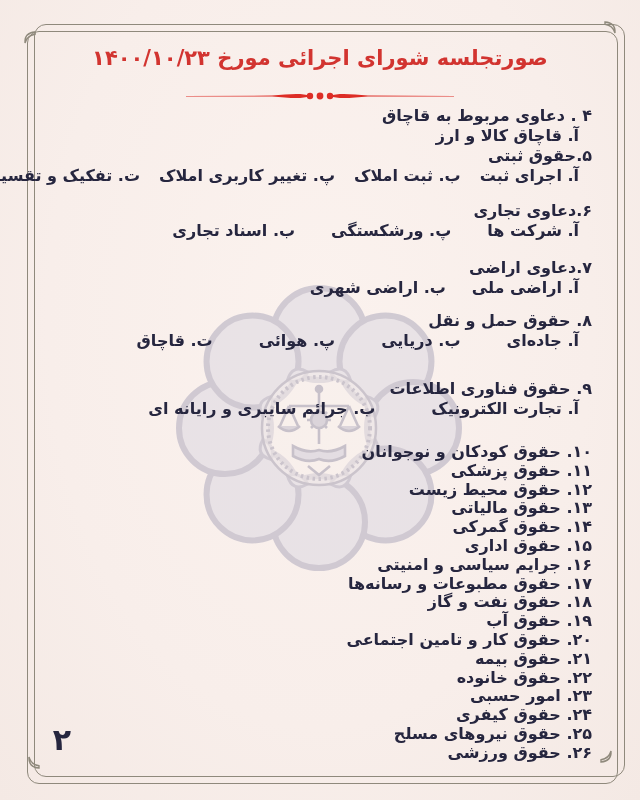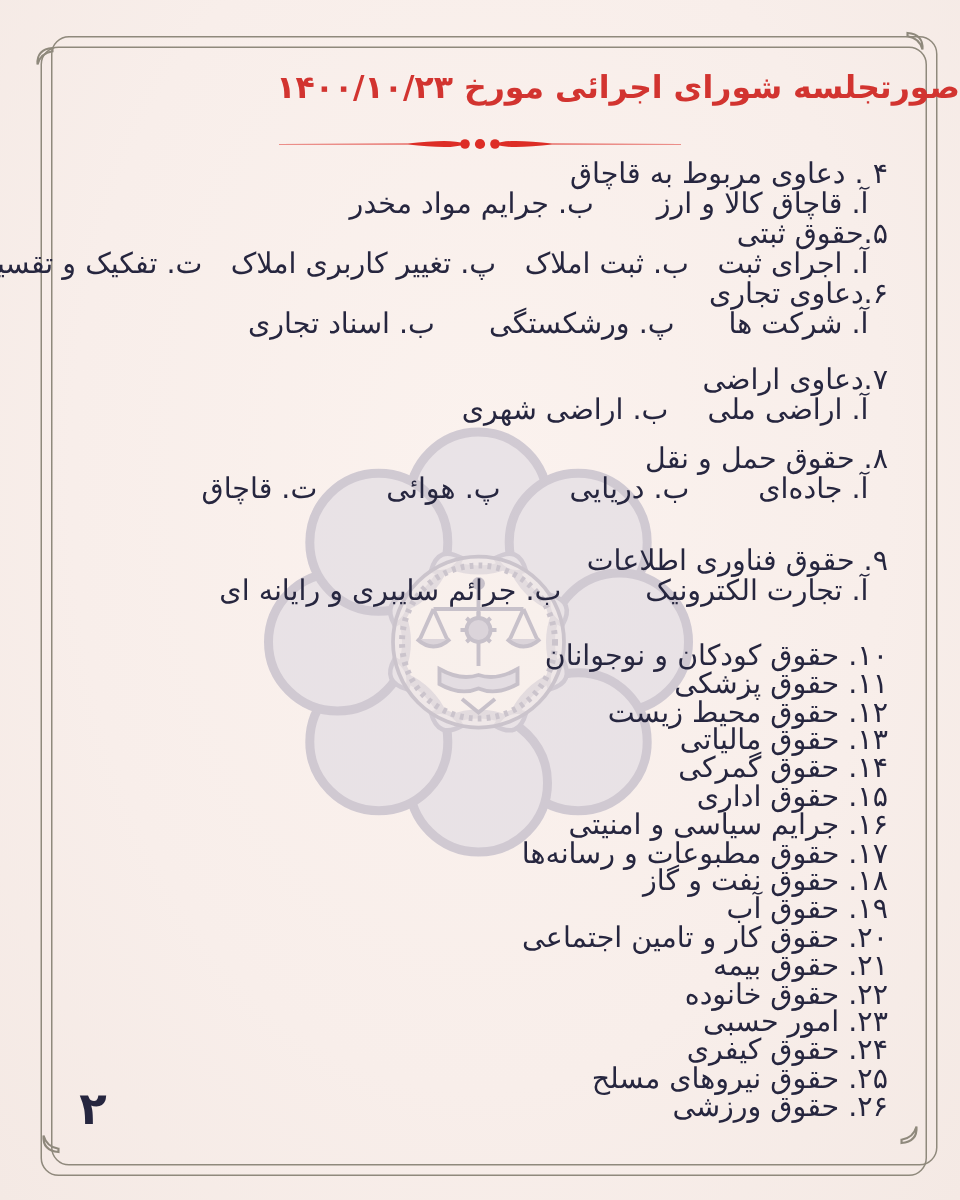--- a/index.html
+++ b/index.html
@@ -14,44 +14,44 @@
   .frame{position:absolute;border:1.6px solid #8f897c;border-radius:12px;pointer-events:none;}
   .frame-a{left:27px;top:31px;width:589px;height:751px;}
   .frame-b{left:34px;top:24px;width:589px;height:751px;}
   .corner-curl{position:absolute;width:14px;height:14px;}
   .curl-tl{left:22px;top:30px;}
   .curl-tr{left:604px;top:20px;transform:scaleX(-1);}
   .curl-bl{left:26px;top:756px;transform:scaleY(-1);}
   .curl-br{left:600px;top:750px;transform:rotate(180deg);}
   
   .title{
-    position:absolute;top:46px;left:0;right:0;text-align:right;
+    position:absolute;top:46px;left:0;right:0;text-align:center;
     color:#d23430;font-size:21px;font-weight:bold;letter-spacing:.2px;
     direction:rtl;
   }
   .divider{position:absolute;top:90px;left:184px;width:272px;height:12px;}
   
   .watermark{position:absolute;left:163px;top:272px;width:312px;height:312px;opacity:.58;}
   
   .content{
     position:absolute;top:106px;right:48px;left:40px;
     direction:rtl;text-align:right;
-    color:#26263f;font-weight:normal;font-size:19px;
+    color:#26263f;font-weight:bold;font-size:16px;
   }
   .line{height:20px;line-height:20px;white-space:nowrap;}
   .subrow{display:flex;direction:rtl;justify-content:flex-start;padding-right:13px;}
   .subrow span{white-space:nowrap;}
   .g4 .subrow{gap:42px;}
   .g5 .subrow{gap:19px;}
   .g6 .subrow{gap:36px;}
   .g7 .subrow{gap:26px;}
   .g8 .subrow{gap:46px;}
   .g9 .subrow{gap:56px;}
   .g5{}
-  .g6{}
+  .g6{margin-top:15px;}
   .g7{margin-top:17px;}
   .g8{margin-top:13px;}
   .g9{margin-top:28px;}
   .simple-list{margin-top:24px;}
   .simple-list .item{height:18.8px;line-height:18.8px;white-space:nowrap;}
   
   .page-number{
     position:absolute;left:42px;top:722px;width:40px;text-align:center;
     color:#26263f;font-size:30px;font-weight:bold;
   }
@@ -158,21 +158,20 @@
     <circle cx="146" cy="6" r="3.2"></circle>
   </g>
 </svg>
 
 <div class="content">
 
   <div class="group g4">
     <div class="line">۴ . دعاوی مربوط به قاچاق</div>
     <div class="line subrow">
       <span>آ. قاچاق کالا و ارز</span>
-      <span>ب. جرایم مواد مخدر</span>
     </div>
   </div>
 
   <div class="group g5">
     <div class="line">۵.حقوق ثبتی</div>
     <div class="line subrow">
       <span>آ. اجرای ثبت</span>
       <span>ب. ثبت املاک</span>
       <span>پ. تغییر کاربری املاک</span>
       <span>ت. تفکیک و تقسیم املاک</span>

